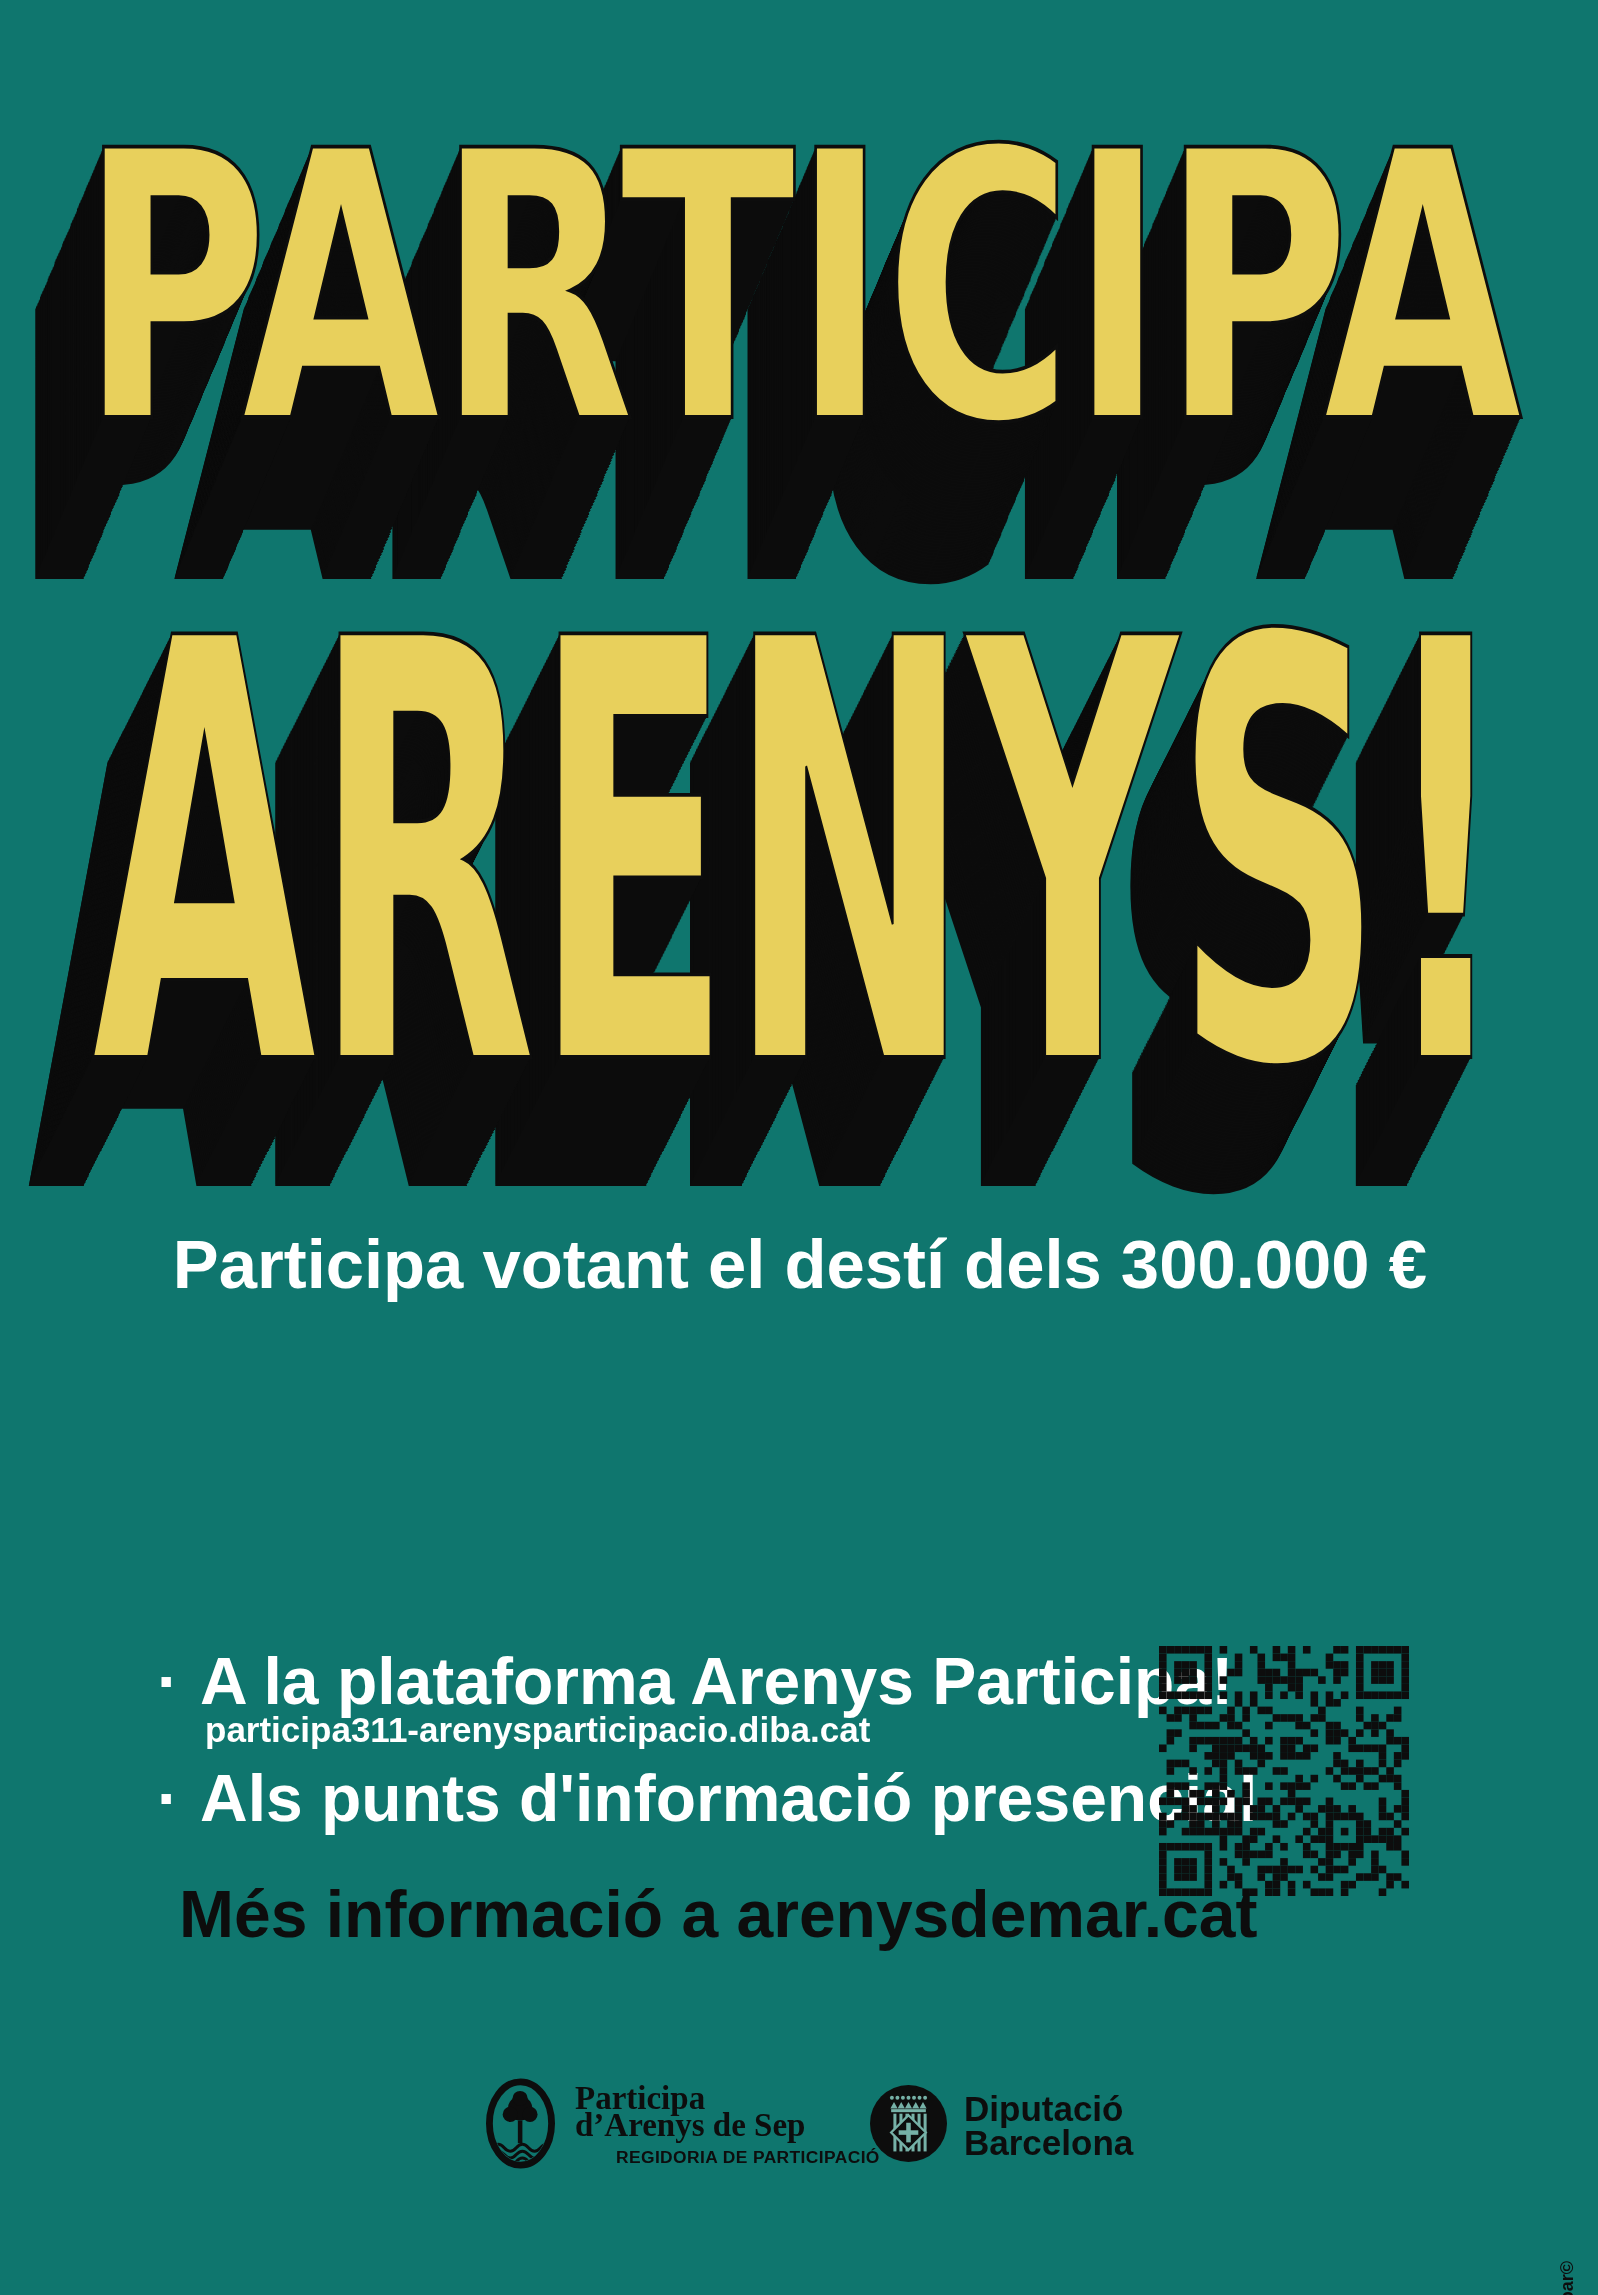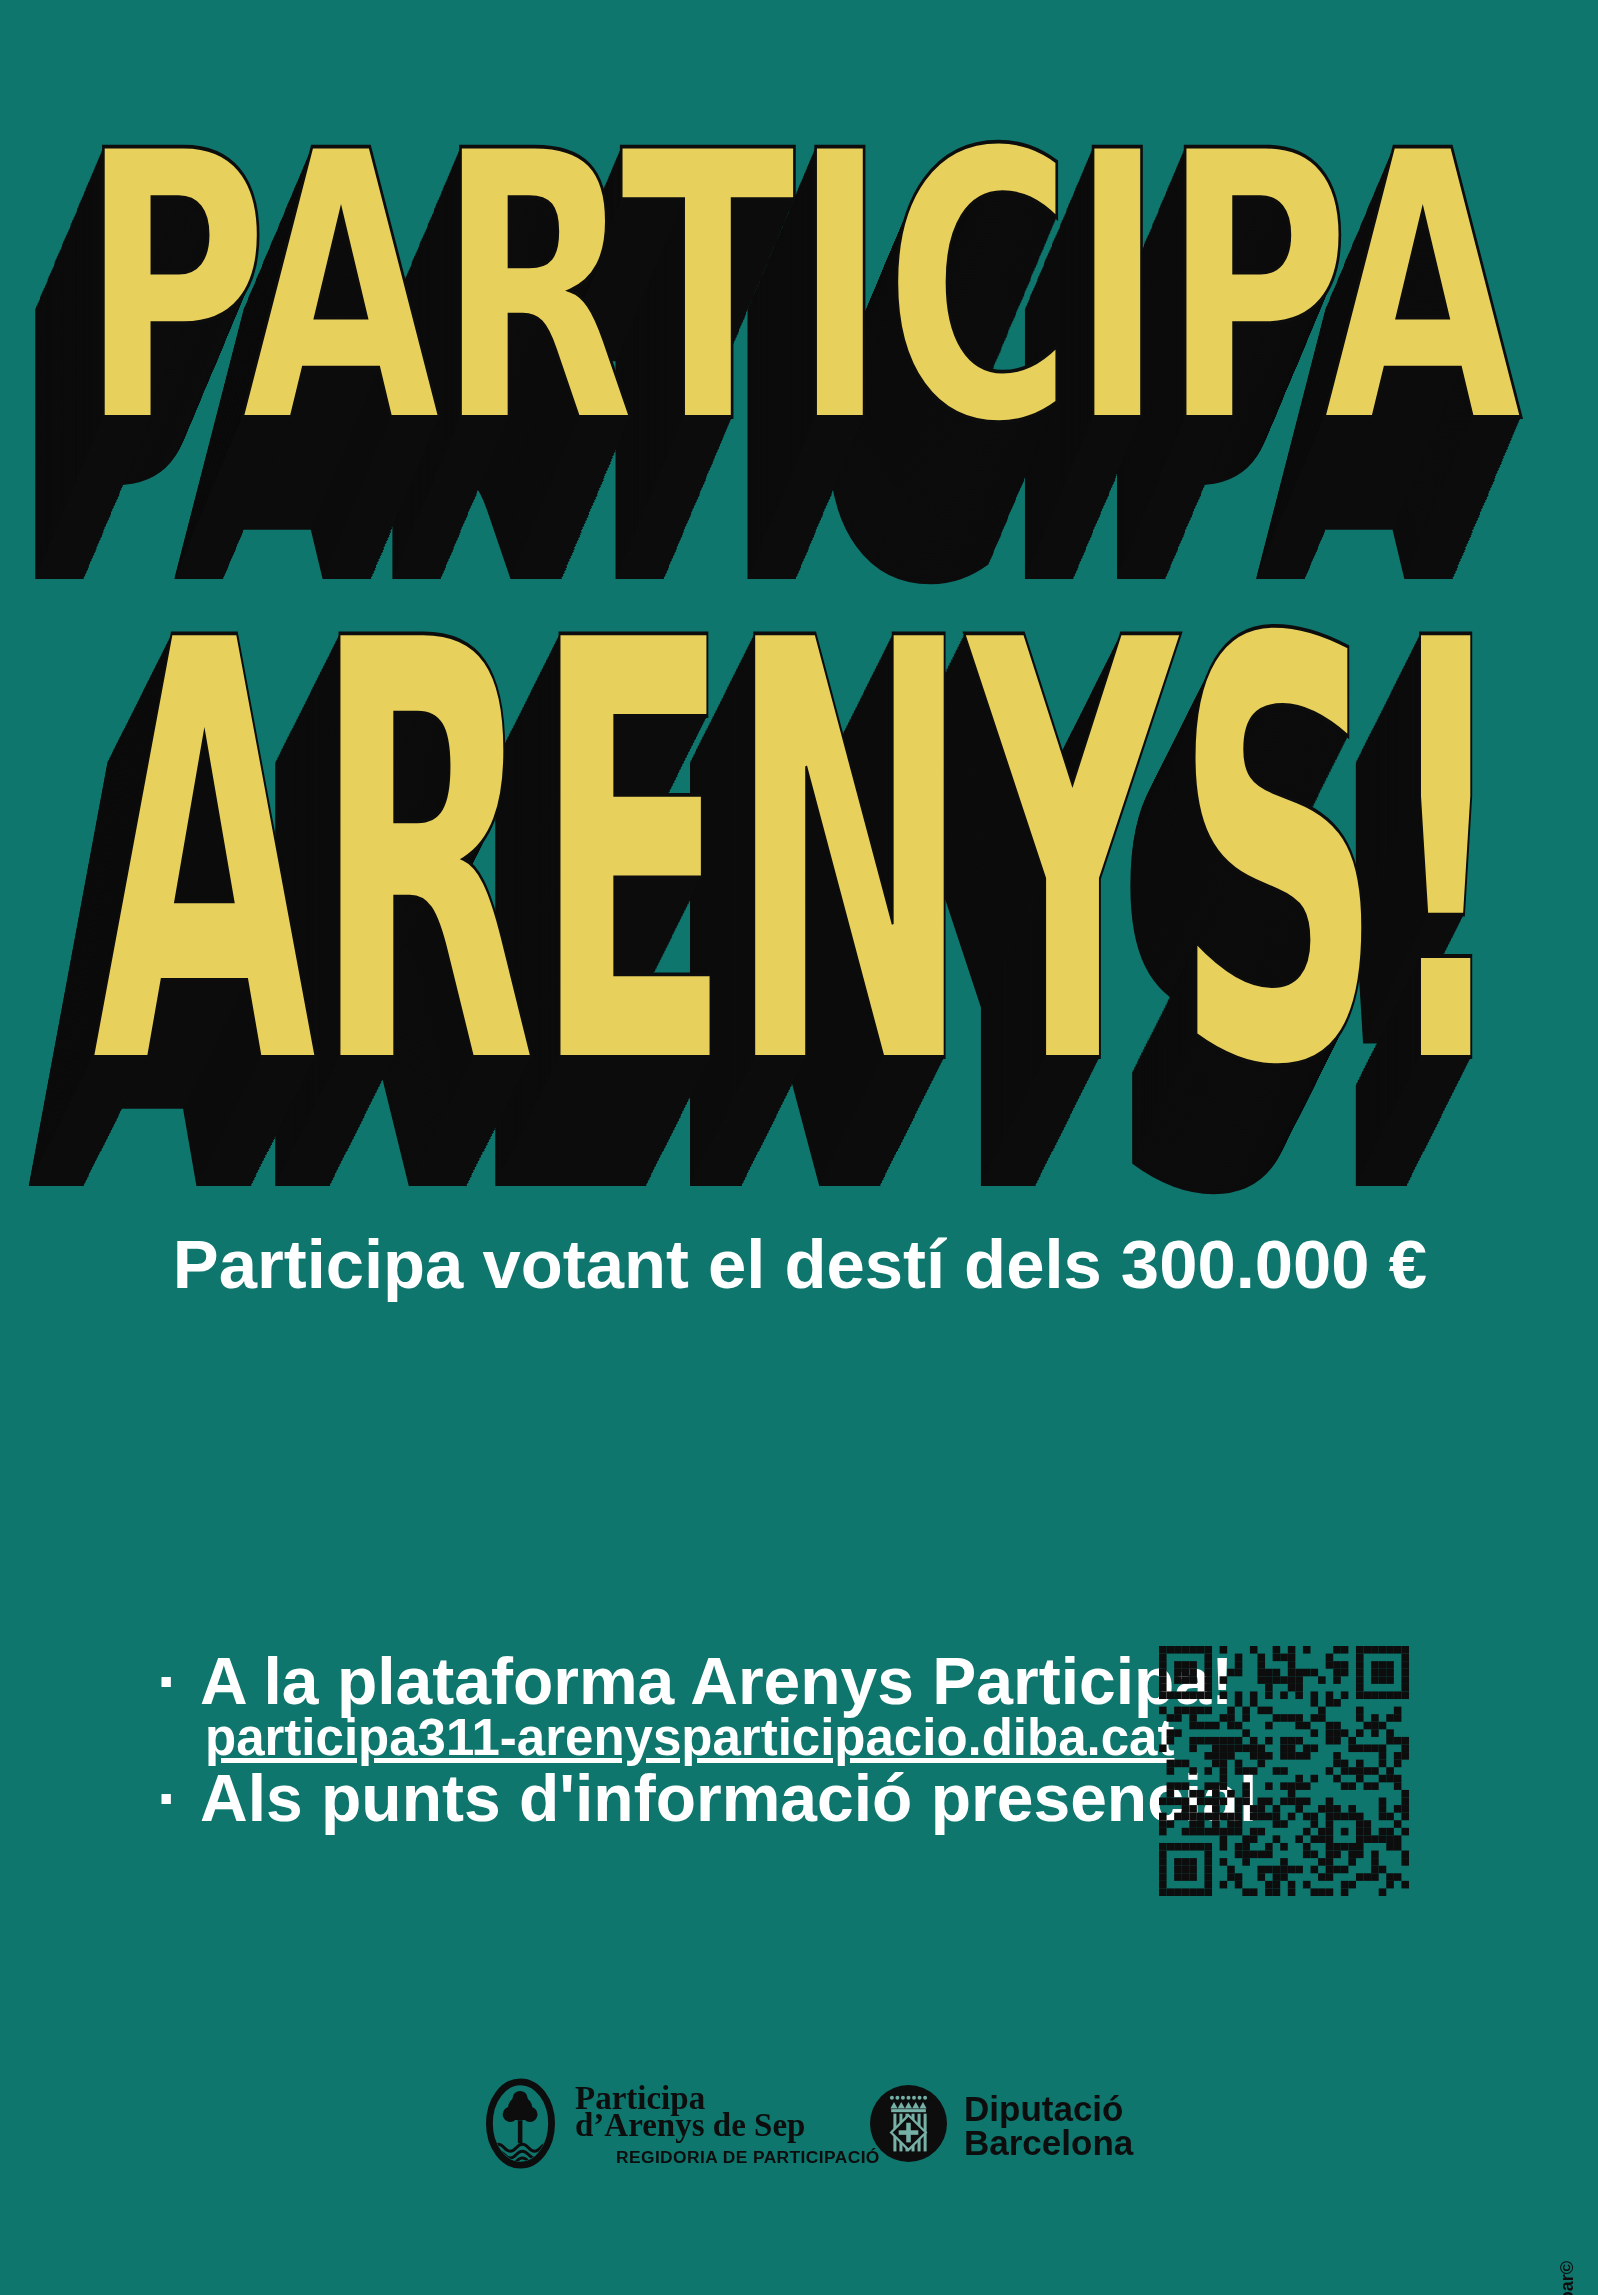--- a/index.html
+++ b/index.html
@@ -10,21 +10,21 @@
   .big{font-family:"DejaVu Sans",sans-serif;font-weight:bold;color:#E8D05C;
        -webkit-text-stroke:3.8px #0D0D0D;letter-spacing:-0.015em;}
   .title1{font-size:371px;}
   .title2{font-size:581px;}
   .headline{font-family:"DejaVu Sans",sans-serif;font-weight:bold;color:#0D0D0D;
             font-size:125px;letter-spacing:-0.01em;}
   .sub{font-weight:bold;color:#FFFFFF;font-size:68px;line-height:1;}
   .bulletrow{position:absolute;left:157px;display:flex;align-items:flex-start;color:#FFFFFF;
              font-weight:bold;font-size:66px;line-height:1;}
   .bulletrow .dot{margin-right:21px;}
-  .urlrow{position:absolute;left:205px;color:#FFFFFF;font-weight:bold;font-size:51px;line-height:1;text-decoration:underline;}
+  .urlrow{position:absolute;left:205px;color:#FFFFFF;font-weight:bold;font-size:35px;line-height:1;}
   .moreinfo{position:absolute;left:179px;color:#0D0D0D;font-weight:bold;font-size:66px;line-height:1;}
   .qr{position:absolute;left:1159px;top:1646px;width:250px;height:250px;}
   .seal{position:absolute;left:486px;top:2078px;width:69px;height:91px;}
   .aj-line{position:absolute;left:575px;color:#0D0D0D;font-family:"Liberation Serif",serif;
            font-weight:bold;font-size:33px;line-height:1;}
   .aj-dept{position:absolute;left:577px;top:2149px;color:#0D0D0D;font-weight:bold;font-size:17.4px;
            letter-spacing:0.4px;line-height:1;margin-left:39px;}
   .dipu-logo{position:absolute;left:870px;top:2085px;width:77px;height:77px;}
   .dipu-line{position:absolute;left:964px;color:#0D0D0D;font-weight:bold;font-size:35px;line-height:1;}
   .credit{position:absolute;right:21px;bottom:34px;color:#0D0D0D;font-weight:bold;font-size:18px;
@@ -49,20 +49,21 @@
 
   <div class="bulletrow" style="top:1648px">
     <span class="dot">·</span>
     <span>A la plataforma Arenys Participa!</span>
   </div>
   <div class="urlrow" style="top:1712px">participa311-arenysparticipacio.diba.cat</div>
   <div class="bulletrow" style="top:1765px">
     <span class="dot">·</span>
     <span>Als punts d'informació presencial</span>
   </div>
+  <div class="moreinfo" style="top:1881px">Més informació a arenysdemar.cat</div>
 
   <div class="qr"><svg width="250" height="250" viewBox="0 0 330 330" fill="#0D0D0D">
         <rect x="0" y="0" width="10" height="10"></rect>
         <rect x="0" y="10" width="10" height="10"></rect>
         <rect x="0" y="20" width="10" height="10"></rect>
         <rect x="0" y="30" width="10" height="10"></rect>
         <rect x="0" y="40" width="10" height="10"></rect>
         <rect x="0" y="50" width="10" height="10"></rect>
         <rect x="0" y="60" width="10" height="10"></rect>
         <rect x="0" y="80" width="10" height="10"></rect>

